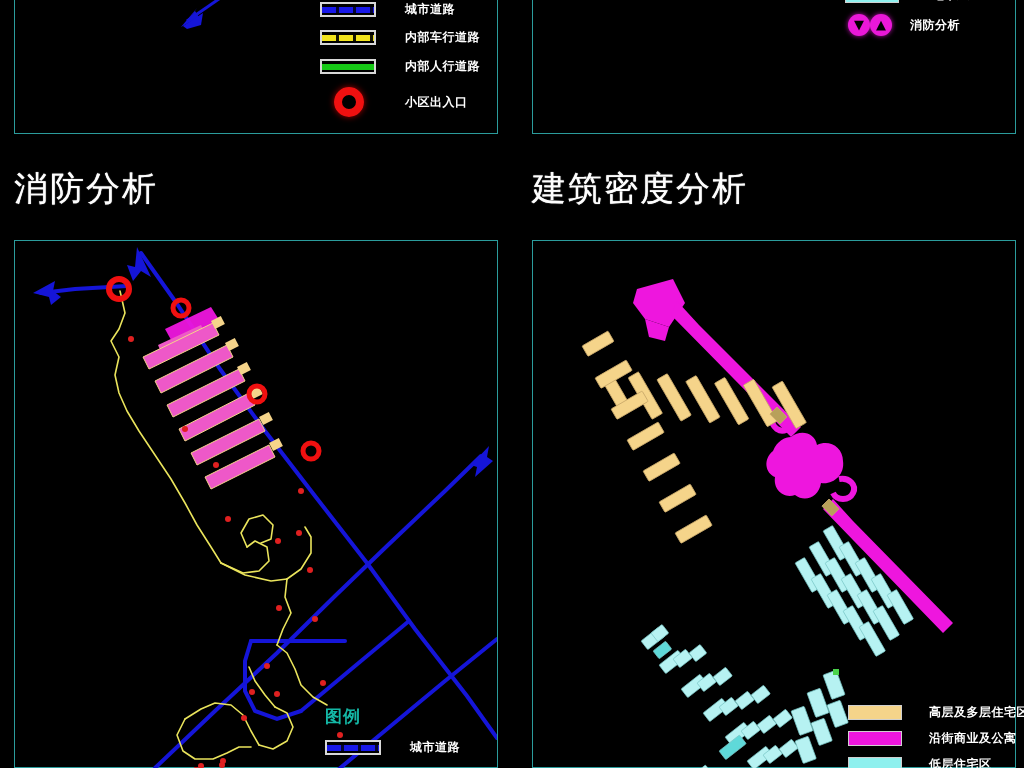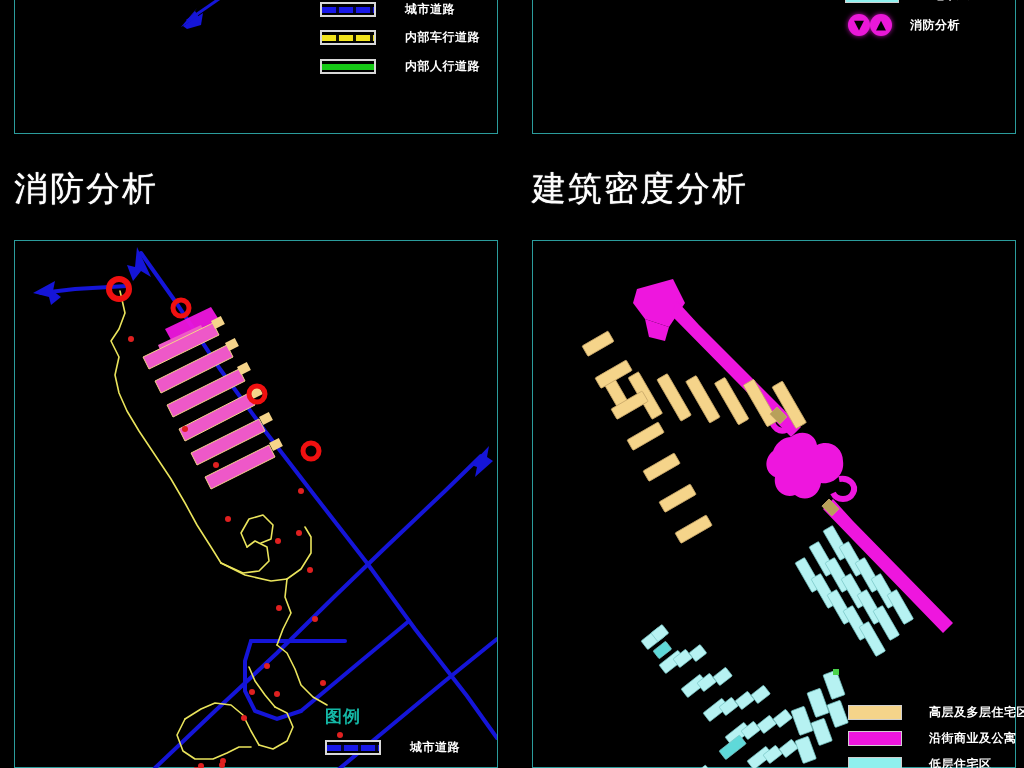--- a/index.html
+++ b/index.html
@@ -86,20 +86,24 @@
       <span class="sw sw-road">
           <i class="yellow"></i>
         </span>
       <span class="lg-label" style="margin-left:29px;">内部车行道路</span>
     </div>
     <div class="legend-row" style="top:58px;">
       <span class="sw sw-road">
           <i class="green"></i>
         </span>
       <span class="lg-label" style="margin-left:29px;text-align:right;">内部人行道路</span>
+    </div>
+    <div class="legend-row" style="top:87px;">
+      <span class="ring" style="margin-left:14px;"></span>
+      <span class="lg-label" style="margin-left:41px;">小区出入口</span>
     </div>
   </div>
 
   <div class="panel" style="left:532px;top:-120px;width:484px;height:254px;"></div>
 
   <div class="legend" style="left:845px;top:-14px;width:175px;height:70px;">
     <div class="legend-row" style="top:1px;">
       <span class="sw sw-flat" style="background:#8ef0ee;"></span>
       <span class="lg-label" style="margin-left:33px;">地下室</span>
     </div>

